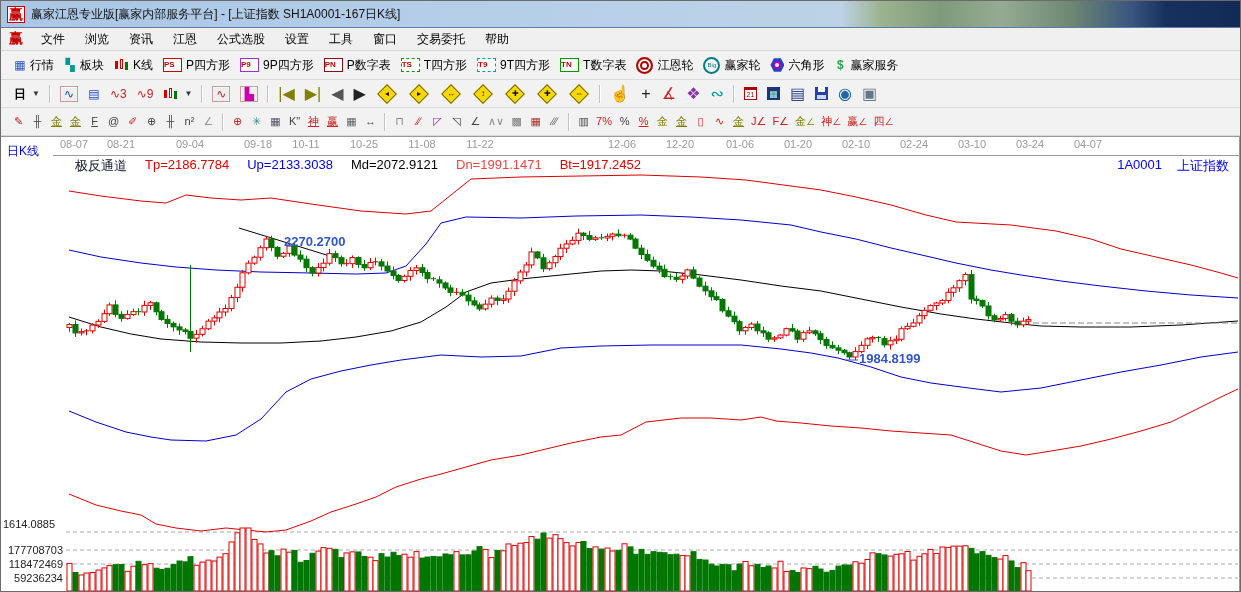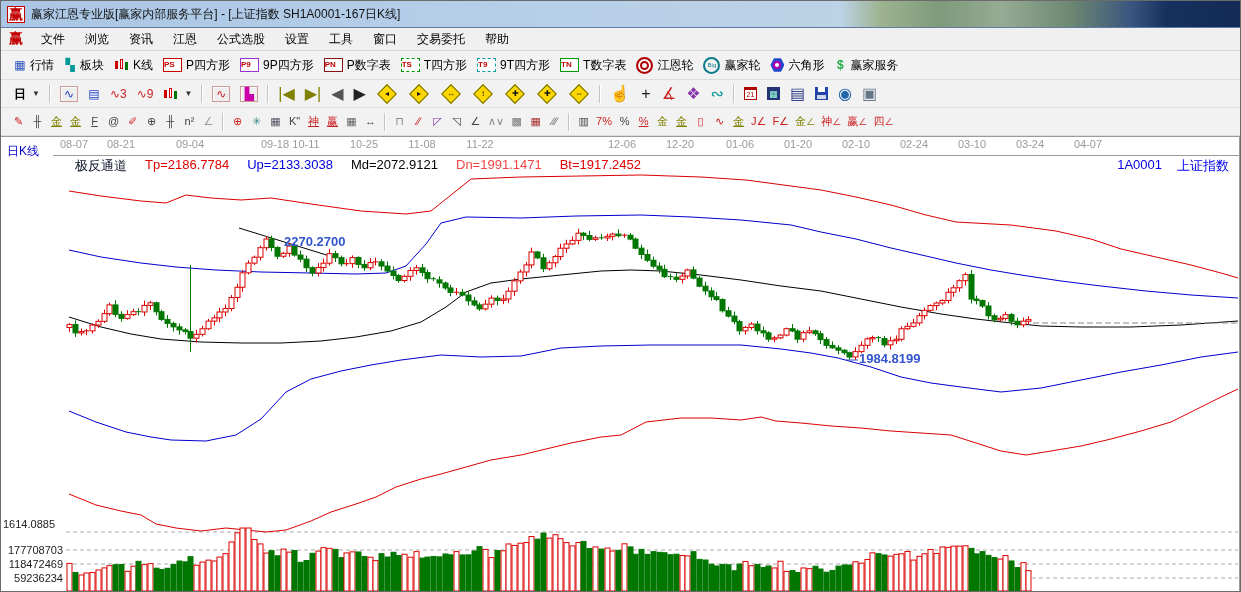--- a/index.html
+++ b/index.html
@@ -322,21 +322,21 @@
       <span class="draw-icon" style="color: rgb(204, 34, 34);">四∠</span>
     </div>
 
   <div class="chartwrap">
     <span class="pane-label">日K线</span>
     <div class="axis-topline"></div>
     <div>
         <span class="date-label" style="left: 73px;">08-07</span>
         <span class="date-label" style="left: 114px; margin-left: 6px;">08-21</span>
         <span class="date-label" style="left: 189px;">09-04</span>
-        <span class="date-label" style="left: 264px; padding-left: 20px;">09-18</span>
+        <span class="date-label" style="left: 247px; padding-left: 20px;">09-18</span>
         <span class="date-label" style="left: 305px;">10-11</span>
         <span class="date-label" style="left: 363px;">10-25</span>
         <span class="date-label" style="left: 421px;">11-08</span>
         <span class="date-label" style="left: 479px;">11-22</span>
         <span class="date-label" style="left: 621px;">12-06</span>
         <span class="date-label" style="left: 679px;">12-20</span>
         <span class="date-label" style="left: 739px;">01-06</span>
         <span class="date-label" style="left: 797px;">01-20</span>
         <span class="date-label" style="left: 855px;">02-10</span>
         <span class="date-label" style="left: 913px;">02-24</span>

